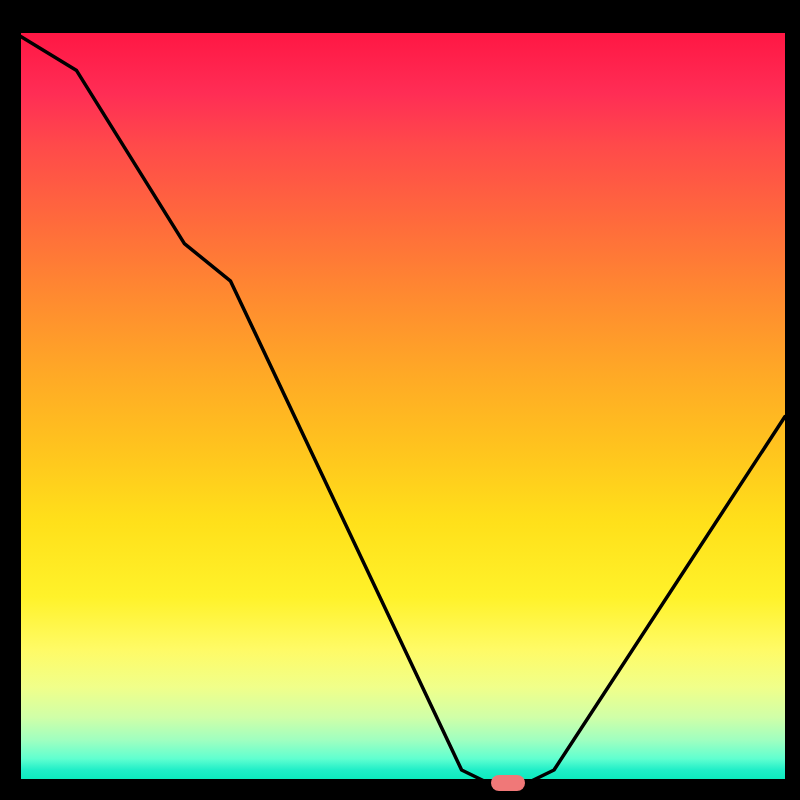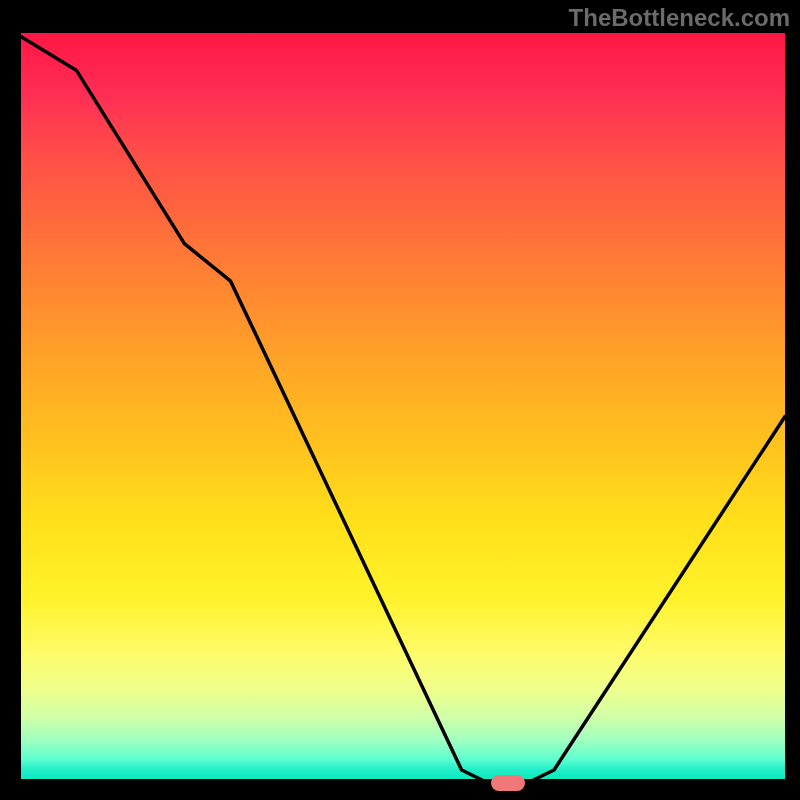--- a/index.html
+++ b/index.html
@@ -75,21 +75,20 @@
     background: #f07878;
     border-radius: 9px;
     z-index: 5;
   }
 </style>
 </head>
 <body>
 
 <div class="chart-container">
 
-  <div class="watermark">TheBottleneck.com</div>
 
   <div class="plot-area"></div>
 
   <svg class="curve" viewBox="0 0 770 752" preserveAspectRatio="none">
     <path id="curve-path" d="M0.0 0.0 L61.6 37.6 L169.4 210.6 L215.6 248.2 L446.6 737.0 L477.4 752.0 L508.2 752.0 L539.0 737.0 L770.0 383.5" stroke="#000" stroke-width="3.5" fill="none" stroke-linejoin="round" stroke-linecap="round"></path>
   </svg>
 
   <div class="marker" id="marker" style="left: 490.8px; top: 775px;"></div>
 
   <div class="axis-line axis-left"></div>

